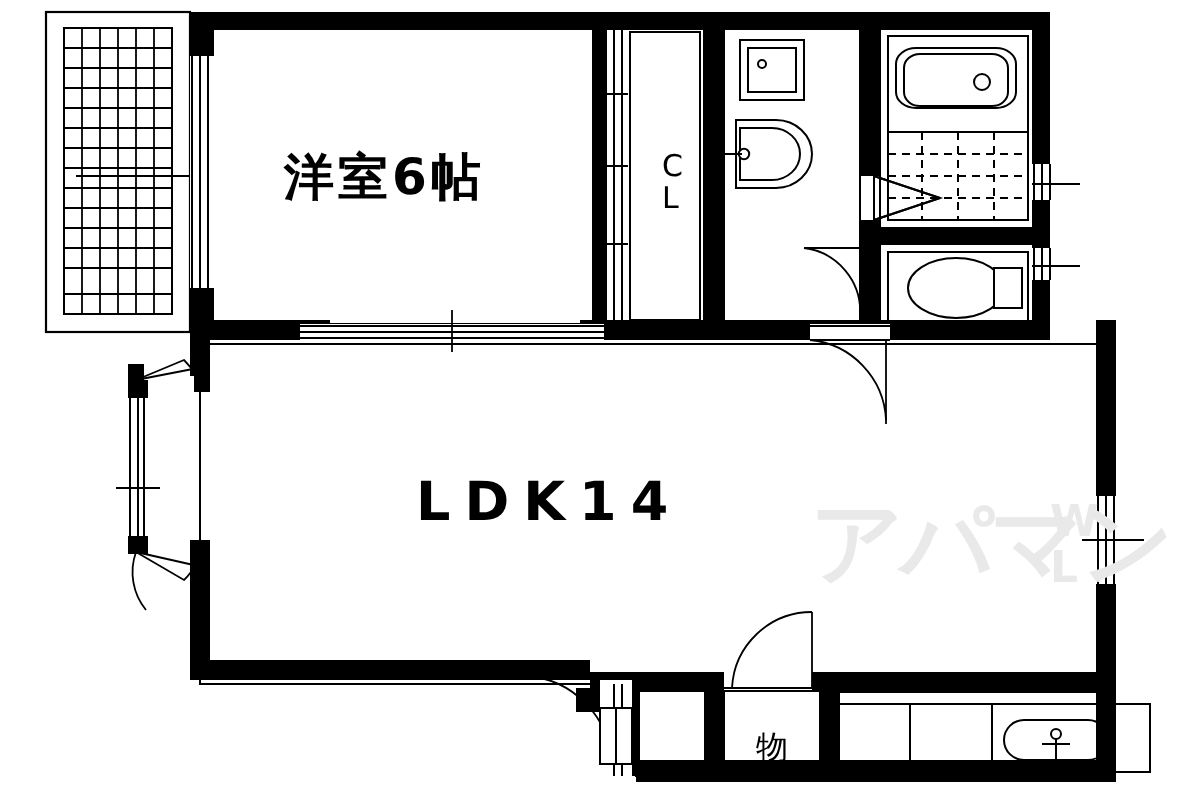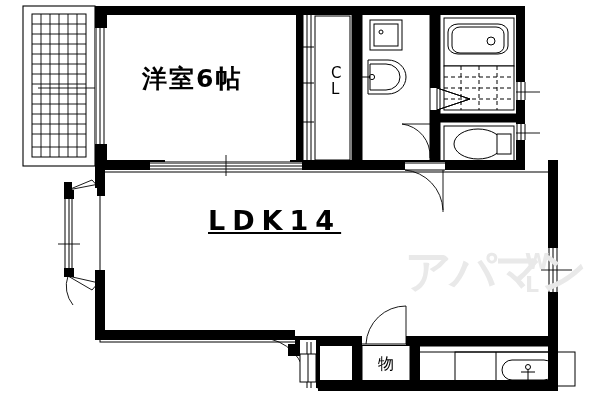--- a/index.html
+++ b/index.html
@@ -24,20 +24,21 @@
   .dash    { fill: none; stroke: #000000; stroke-width: 1; stroke-dasharray: 4 3; }
   .white   { fill: #ffffff; }
   .nofill  { fill: none; }
 
   .lbl {
     position: absolute;
     color: #000000;
     white-space: nowrap;
     line-height: 1;
     font-weight: 700;
+    margin-top: 10px;
   }
   .lbl-room-main {
     font-size: 25px;
     letter-spacing: 2px;
   }
   .lbl-ldk {
     font-size: 27px;
     letter-spacing: 7px;
     font-weight: 700;
   }
@@ -351,21 +352,21 @@
 
     <g>
       <rect x="300" y="354" width="16" height="28" class="thinln2 white"></rect>
       <line x1="308" y1="354" x2="308" y2="382" class="thinln2"></line>
     </g>
 
   </svg>
 
   <div class="lbl lbl-room-main" style="left:142px; top:66px;">洋室6帖</div>
 
-  <div class="lbl lbl-ldk" style="left:208px; top:207px;text-decoration:underline;">LDK14</div>
+  <div class="lbl lbl-ldk" style="left:208px; top:228px;">LDK14</div>
 
   <div class="lbl lbl-cl" style="left: 331px; top: 66px; font-size: 15px;">
       <div style="line-height:1.05;">C</div>
       <div style="line-height:1.05;">L</div>
     </div>
 
   <div class="lbl lbl-sto" style="left:378px; top:356px;">物</div>
 
   <div id="watermark">
     <span class="wm1">アパマン</span>

